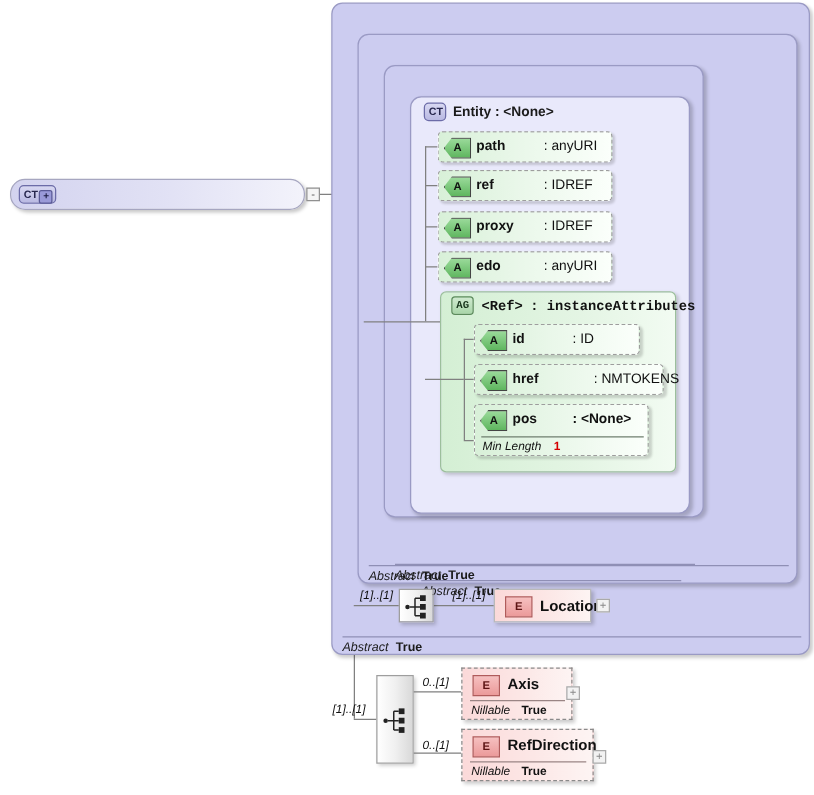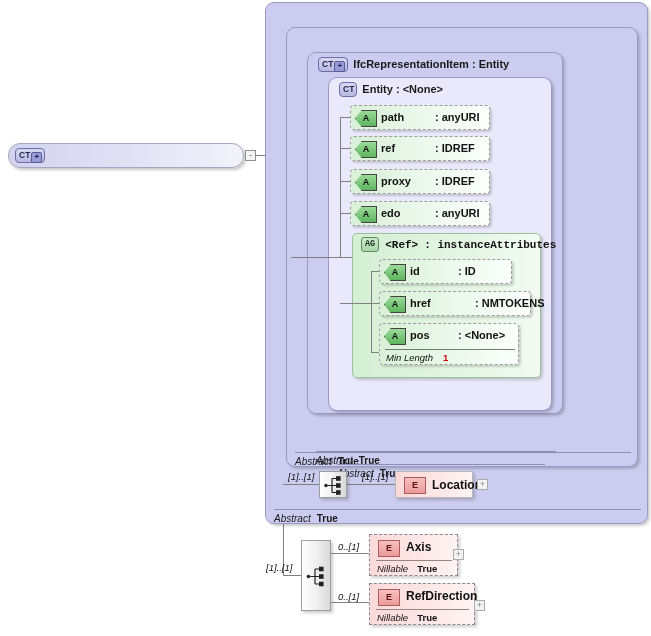--- a/index.html
+++ b/index.html
@@ -99,21 +99,21 @@
     background:linear-gradient(to right,#d8f0d8 0%,#e9f7e9 45%,#fbfffb 100%);
     box-shadow:2px 2px 2px rgba(0,0,0,0.16);
   }
   .attr .nm{
     position:absolute; left:30px; top:5px;
     font-size:11px; font-weight:bold; color:#111;
     white-space:nowrap;
   }
   .attr .ty{
     position:absolute; top:5px;
-    font-size:11px; font-weight:bold; color:#111;
+    font-size:11px; font-weight:normal; color:#111;
     white-space:nowrap;
   }
   .badge-a{
     position:absolute;
     left:4px; top:4px;
     width:20px;height:15px;
     background:linear-gradient(#9ada9a,#5fb65f);
     border:1px solid #444;
     color:#111;
     font-size:9px;
@@ -262,23 +262,20 @@
 </div>
 
 <div class="ctbox lvl2" style="left:286px;top:27px;width:352px;height:440px;">
   <div class="abstract-rule" style="left:8px;top:424px;width:336px;"></div>
   <div class="abstract" style="top:426px;">
     <span class="k">Abstract</span><span class="v">True</span>
   </div>
 </div>
 
 <div class="ctbox lvl3" style="left:307px;top:52px;width:256px;height:362px;">
-  <div class="ct-title">
-    <span class="badge-ct">CT<span class="pl">+</span></span><span class="tt">IfcRepresentationItem : Entity</span>
-  </div>
   <div class="abstract-rule" style="left:8px;top:398px;width:240px;"></div>
   <div class="abstract" style="top:400px;">
     <span class="k">Abstract</span><span class="v">True</span>
   </div>
 </div>
 
 <div class="ctbox lvl4" style="left:328px;top:77px;width:224px;height:334px;">
   <div class="ct-title">
     <span class="badge-ct">CT</span><span class="tt">Entity     : &lt;None&gt;</span>
   </div>

